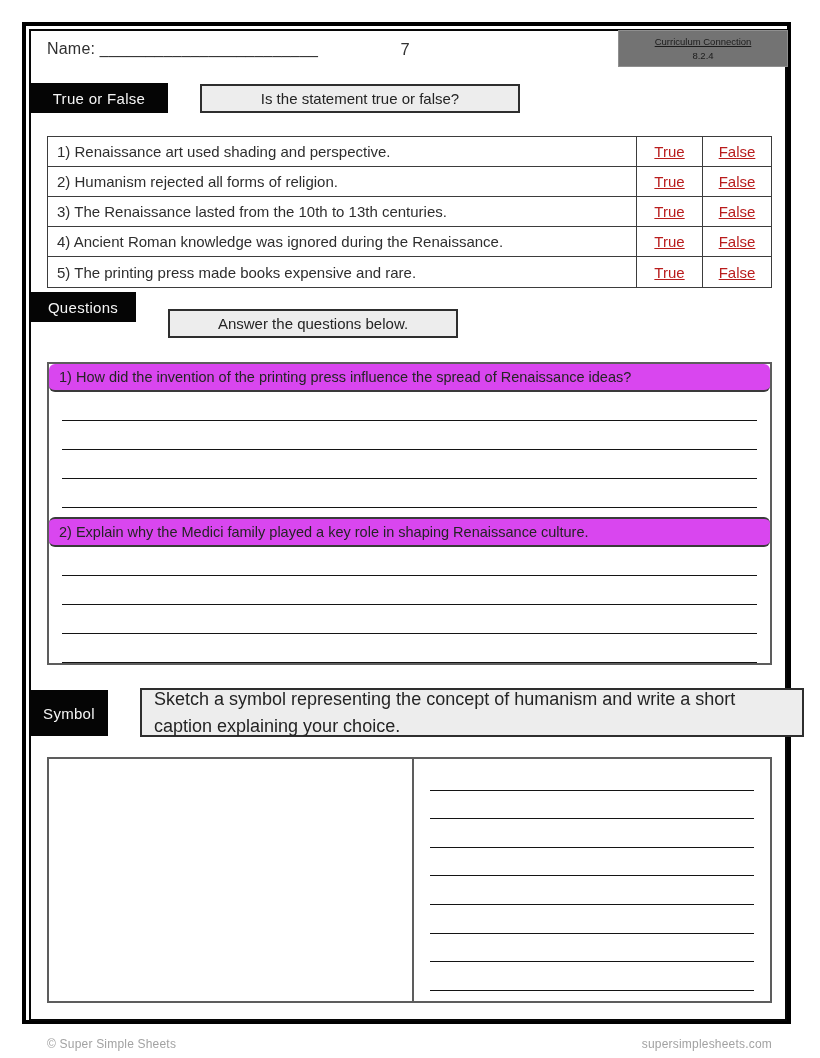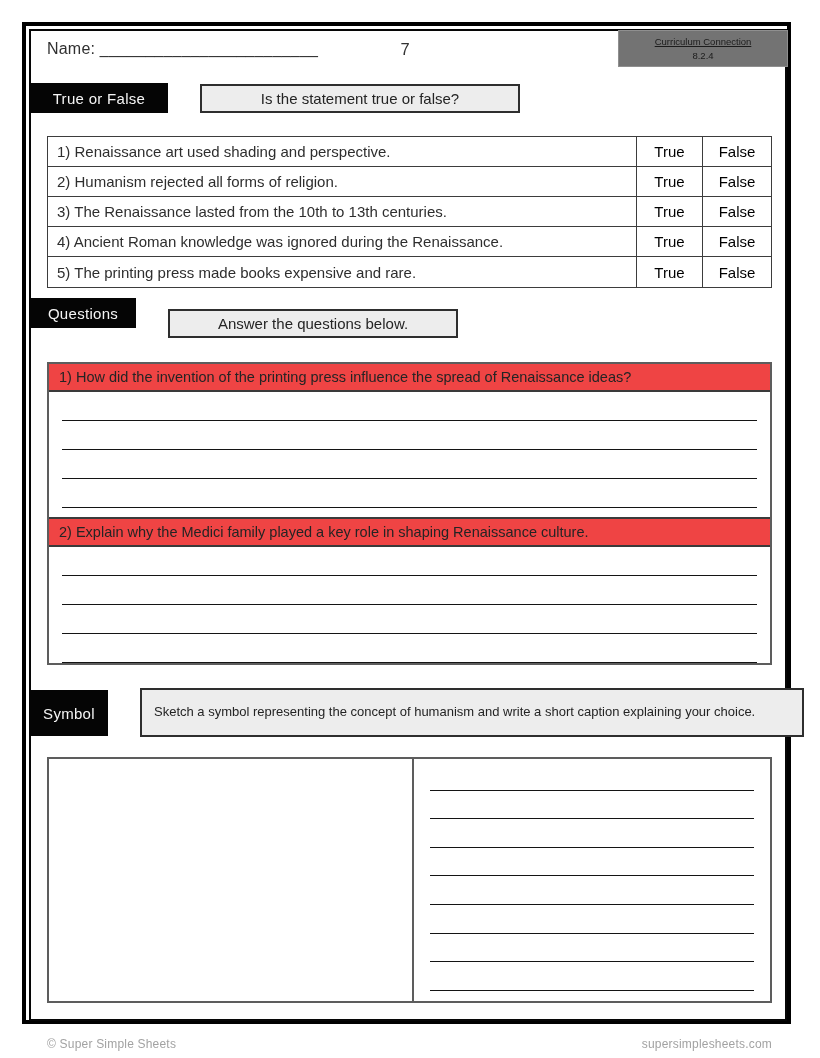--- a/index.html
+++ b/index.html
@@ -49,57 +49,57 @@
     display:flex; align-items:center; justify-content:center;
     font-size:15px; letter-spacing:.3px;
   }
   .gray-box {
     position:absolute; background:#ededed; border:2px solid #2e2e2e;
     display:flex; align-items:center; justify-content:center;
     font-size:15px; color:#242424;margin-left:32px;
   }
   .tf-label { left:30px; top:83px; width:138px; height:30px; }
   .tf-instruction { left:168px; top:84px; width:320px; height:29px; }
-  .q-label { left:30px; top:298px; width:106px; height:30px; }
+  .q-label { left:30px; top:292px; width:106px; height:30px; }
   .q-instruction { left:136px; top:309px; width:290px; height:29px; }
   .sym-label { left:30px; top:690px; width:78px; height:46px; }
   .sym-instruction {
     left:108px; top:688px; width:664px; height:49px;
     justify-content:flex-start; padding:2px 12px;
-    font-size:13px; line-height:1.45; display:flex; align-items:center;
+    font-size:18px; line-height:1.45; display:flex; align-items:center;
   }
   
   .tf-table {
     position:absolute; left:47px; top:136px; width:725px;
     border:1.8px solid #3d3d3d; background:#fff;
   }
   .tf-row {
     display:grid; grid-template-columns:1fr 66px 68px;
     height:30px; border-bottom:1.8px solid #3d3d3d;
   }
   .tf-row:last-child { border-bottom:none; }
   .tf-row .stmt {
     display:flex; align-items:center; padding-left:9px;
     font-size:15px; color:#2e2e2e; border-right:1.8px solid #3d3d3d;
     white-space:nowrap; overflow:hidden;
   }
   .tf-row .opt {
     display:flex; align-items:center; justify-content:center;
-    font-size:15px; color:#000000; border-right:1.8px solid #3d3d3d;
+    font-size:15px; color:#b91c1c; border-right:1.8px solid #3d3d3d;text-decoration:underline;
   }
   .tf-row .opt:last-child { border-right:none; }
   
   .questions-box {
     position:absolute; left:47px; top:362px; width:725px; height:303px;
     border:2px solid #5d5d5d; background:#fff; overflow:hidden;
   }
   .q-header {
-    height:28px; background:#ef4444; border-bottom:2px solid #3a3a3a;
+    height:28px; background:#d946ef; border-bottom:2px solid #3a3a3a;
     display:flex; align-items:center; padding-left:10px;
-    font-size:14.5px; color:#242424; white-space:nowrap;
+    font-size:14.5px; color:#242424; white-space:nowrap;border-radius:6px;
   }
   .q-header.later { margin-top:9px; border-top:2px solid #3a3a3a; height:30px; }
   .ans-lines { margin:0 13px; }
   .ans-line { height:29px; border-bottom:1.6px solid #141414; }
   
   .sketch-box {
     position:absolute; left:47px; top:757px; width:725px; height:246px;
     border:2px solid #5d5d5d; background:#fff; display:flex;
   }
   .sketch-pane { width:365px; border-right:2px solid #5d5d5d; }

